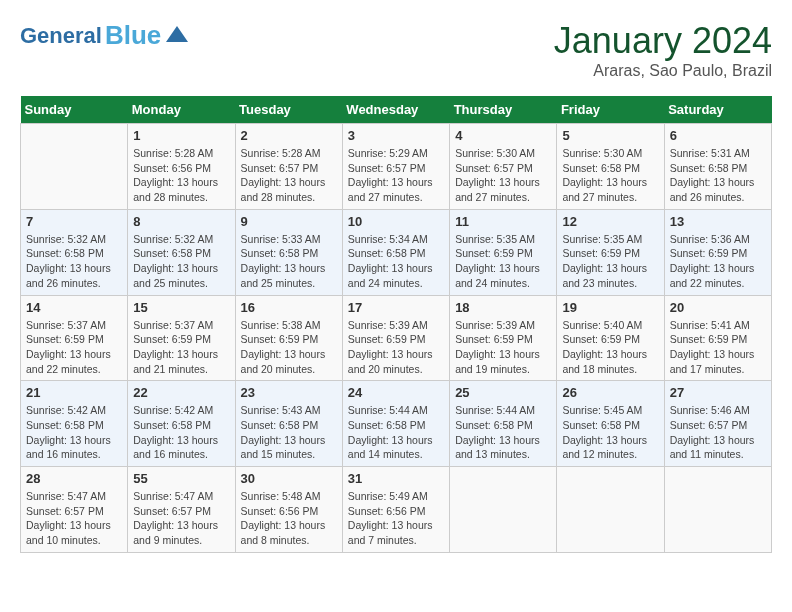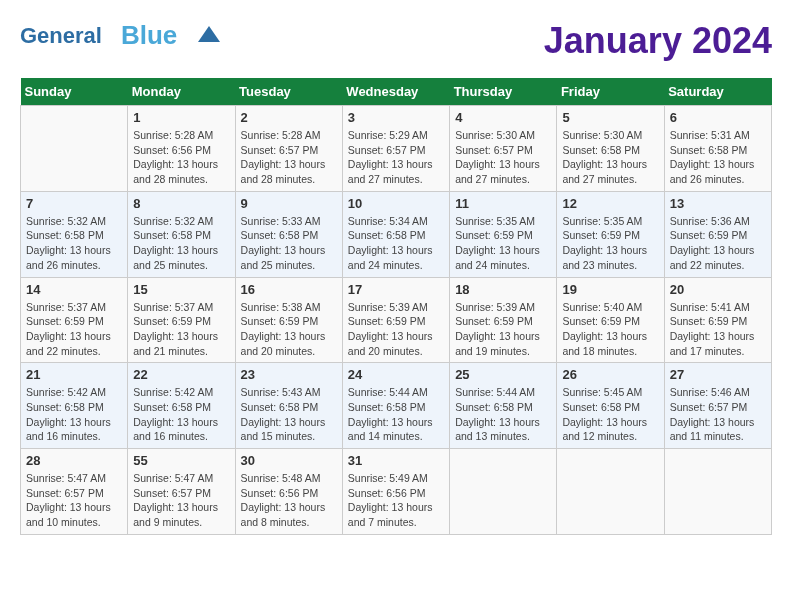--- a/index.html
+++ b/index.html
@@ -17,22 +17,22 @@
       margin-bottom: 16px;
     }
     .logo {
       display: flex;
       flex-direction: column;
       align-items: flex-start;
     }
     .title-block { text-align: right; }
     .month-title {
       font-size: 36px;
-      font-weight: bold;
-      color: #4c1d95;
+      font-weight: normal;
+      color: #14532d;
     }
     .location {
       font-size: 16px;
       color: #555;
     }
     table {
       width: 100%;
       border-collapse: collapse;
       font-size: 11px;
     }
@@ -65,30 +65,31 @@
       font-size: 10.5px;
       line-height: 1.4;
       color: #444;
     }
   </style>
 </head>
 <body>
 
 <div class="header">
   <div class="logo">
-    <div style="display:flex;align-items:center;gap:19px;">
+    <div style="display:flex;align-items:center;gap:3px;">
       <span style="font-size:22px;font-weight:bold;color:#2d6da3;">General</span>
       <span style="font-size:26px;font-weight:bold;color:#4aa8d8;">Blue</span>
       <svg width="22" height="16" viewBox="0 0 22 16" style="margin-left:2px;margin-top:-4px;">
         <polygon points="0,16 11,0 22,16" fill="#2d6da3"></polygon>
       </svg>
     </div>
   </div>
   <div class="title-block">
     <div class="month-title">January 2024</div>
+    <div class="location">Araras, Sao Paulo, Brazil</div>
   </div>
 </div>
 
 <table>
   <thead>
     <tr>
     <th>Sunday</th>
         <th>Monday</th>
         <th>Tuesday</th>
         <th>Wednesday</th>

